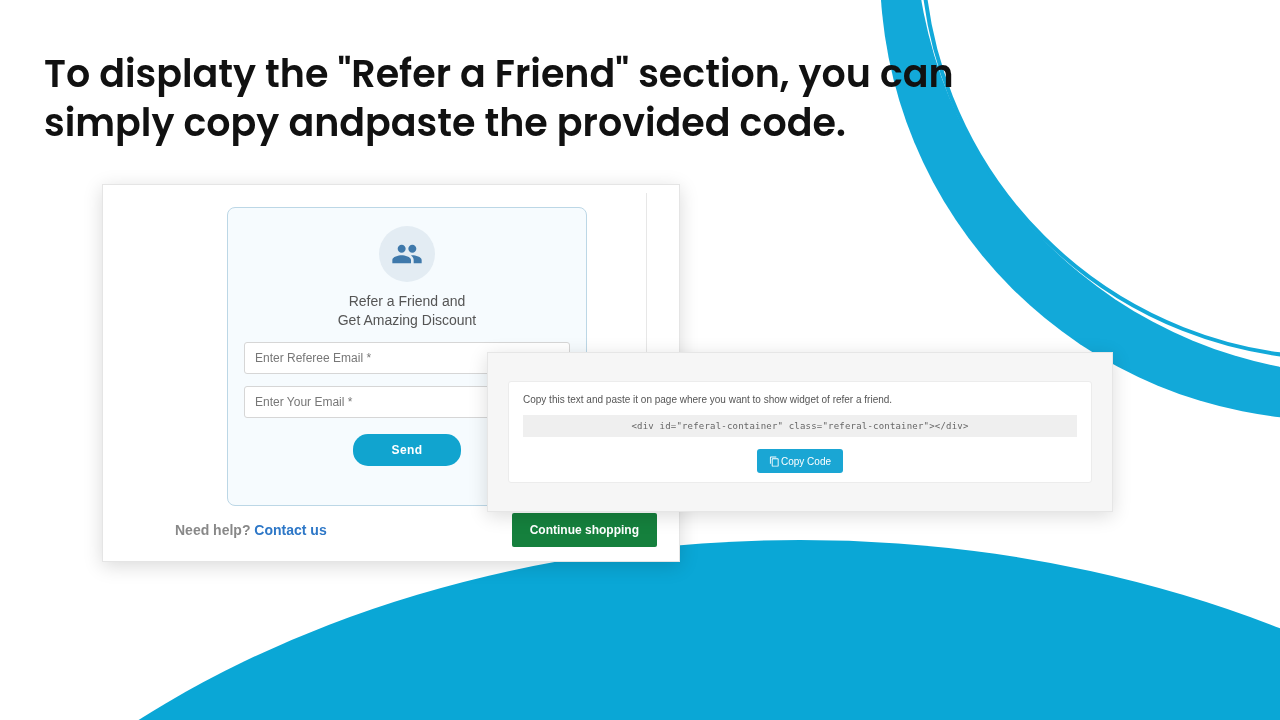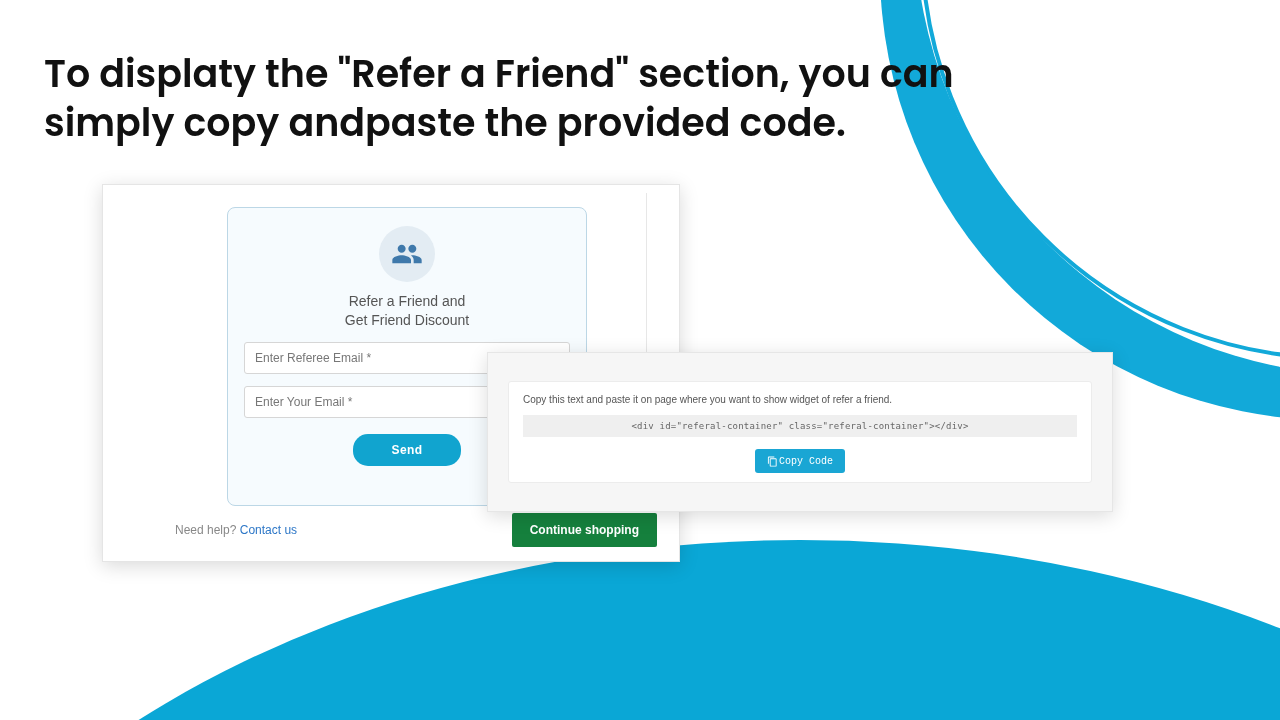--- a/index.html
+++ b/index.html
@@ -58,21 +58,21 @@
   .send-btn{
     margin:16px auto 0 auto; width:108px; height:32px; background:#11a4cf;
     color:#fff; font-size:12px; font-weight:600; border:none; border-radius:15px;
     display:flex; align-items:center; justify-content:center; letter-spacing:0.4px;
   }
   .widget-footer{
     position:absolute; left:0; right:0; bottom:0; height:62px;
     display:flex; align-items:center; justify-content:space-between;
     padding:0 22px 0 72px;
   }
-  .help-text{ font-size:12px; color:#888; }
+  .help-text{ font-size:14px; color:#888;font-weight:bold; }
   .help-text a{ color:#2d77c7; text-decoration:none; }
   .continue-btn{
     height:34px; padding:0 18px; background:#15803d; color:#fff; border:none;
     font-size:12px; font-weight:600; border-radius:2px;
     display:flex; align-items:center; justify-content:center;
   }
 
   
   .code-panel{
     position:absolute; left:487px; top:352px; width:626px; height:160px;
@@ -86,21 +86,21 @@
   }
   .code-instr{ font-size:10px; color:#555; margin-bottom:10px; }
   .code-line{
     width:100%; height:22px; background:#efefef; color:#666; font-size:9px;
     display:flex; align-items:center; justify-content:center; font-family:Consolas, monospace;
     letter-spacing:0.2px;
   }
   .copy-btn{
     margin:12px auto 0 auto; display:flex; align-items:center; justify-content:center;
     gap:1px; height:24px; padding:0 12px; background:#1aa6d4; color:#fff;
-    border:none; border-radius:3px; font-size:10px;font-family:Liberation Mono, monospace;
+    border:none; border-radius:3px; font-size:10px;
   }
   .copy-btn svg{ width:11px; height:11px; fill:#fff; }
 
   
   .curves{ position:absolute; inset:0; overflow:hidden; pointer-events:none; }
 </style>
 </head>
 <body>
 
 <div class="stage">
@@ -118,21 +118,21 @@
     <div class="widget-inner-right-line"></div>
 
     <div class="refer-box">
       <div class="avatar-circle">
         <svg viewBox="0 0 24 24">
             <path d="M16 11c1.66 0 3-1.34 3-3s-1.34-3-3-3-3 1.34-3 3 1.34 3 3 3zm-8 0c1.66 0 3-1.34 3-3S9.66 5 8 5 5 6.34 5 8s1.34 3 3 3zm0 2c-2.33 0-7 1.17-7 3.5V19h14v-2.5C15 14.17 10.33 13 8 13zm8 0c-.29 0-.62.02-.97.05 1.16.84 1.97 1.97 1.97 3.45V19h6v-2.5c0-2.33-4.67-3.5-7-3.5z"></path>
           </svg>
       </div>
       <div class="refer-title">
         <span>Refer a Friend and</span><br>
-        <span>Get Friend Discount</span>
+        <span>Get Amazing Discount</span>
       </div>
       <div class="field">
         <span>Enter Referee Email *</span>
       </div>
       <div class="field">
         <span>Enter Your Email *</span>
       </div>
       <button class="send-btn">
         <span>Send</span>
       </button>

